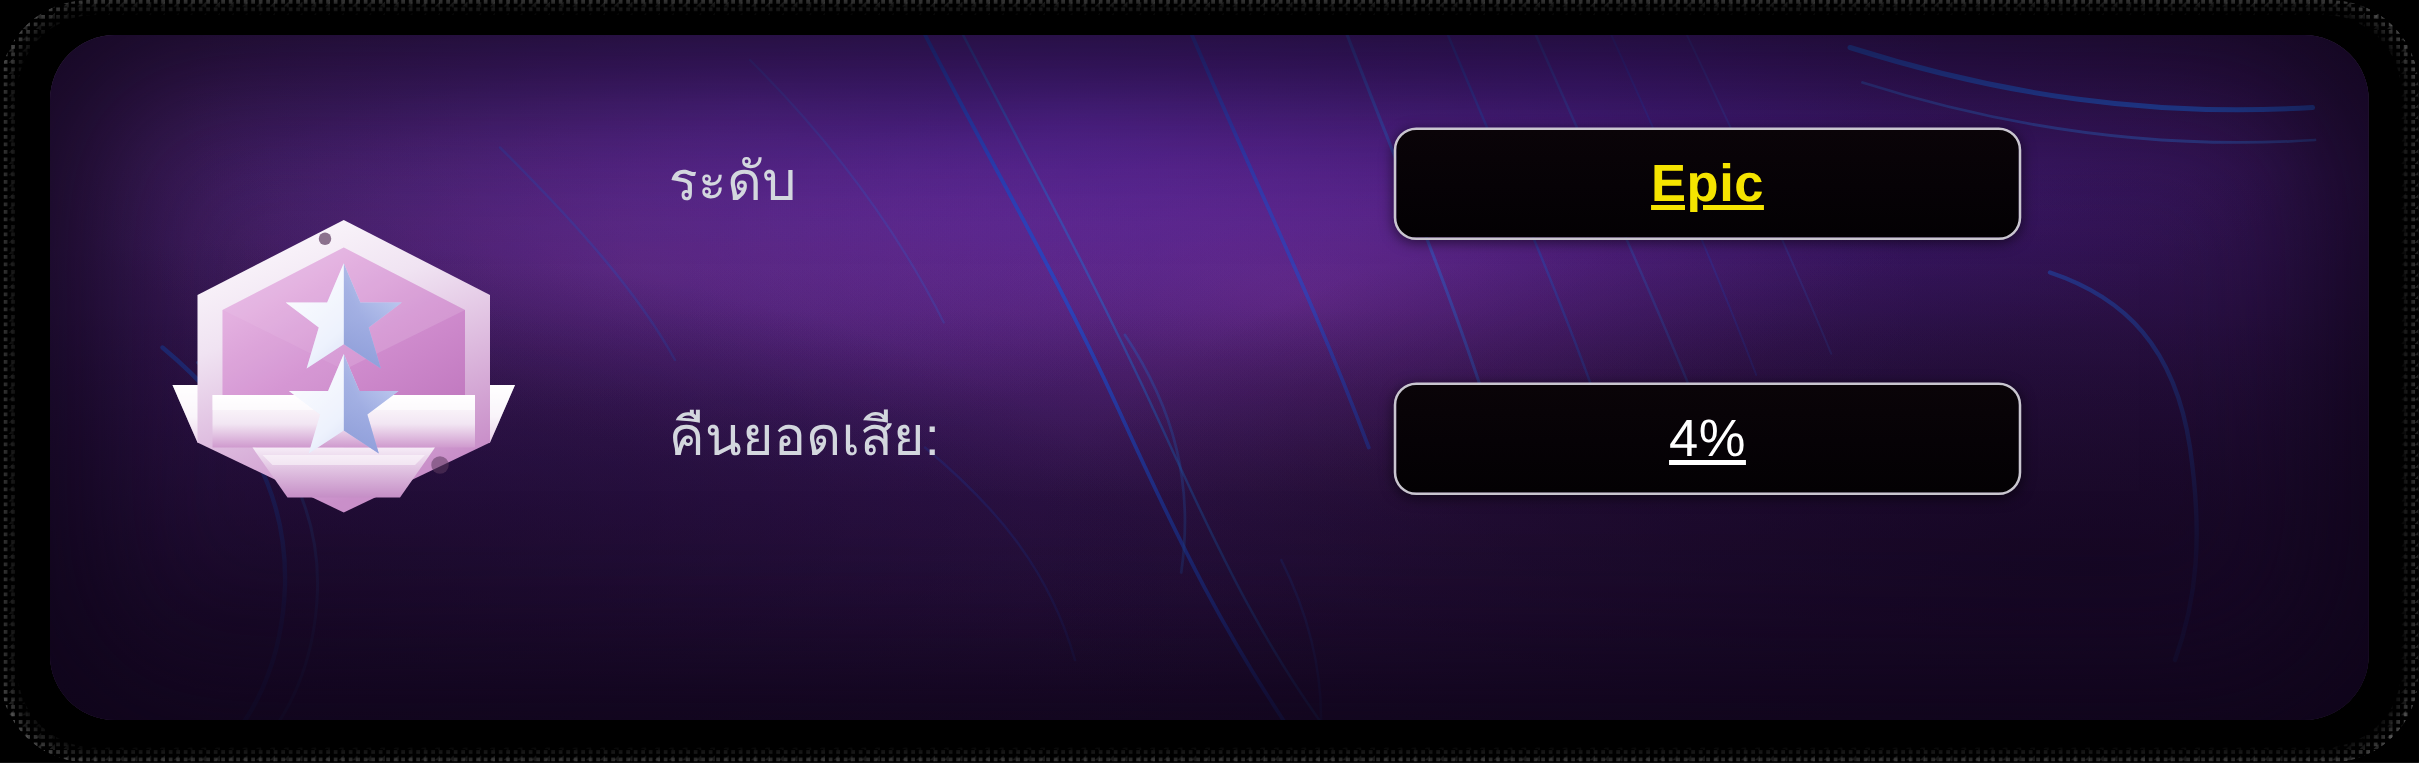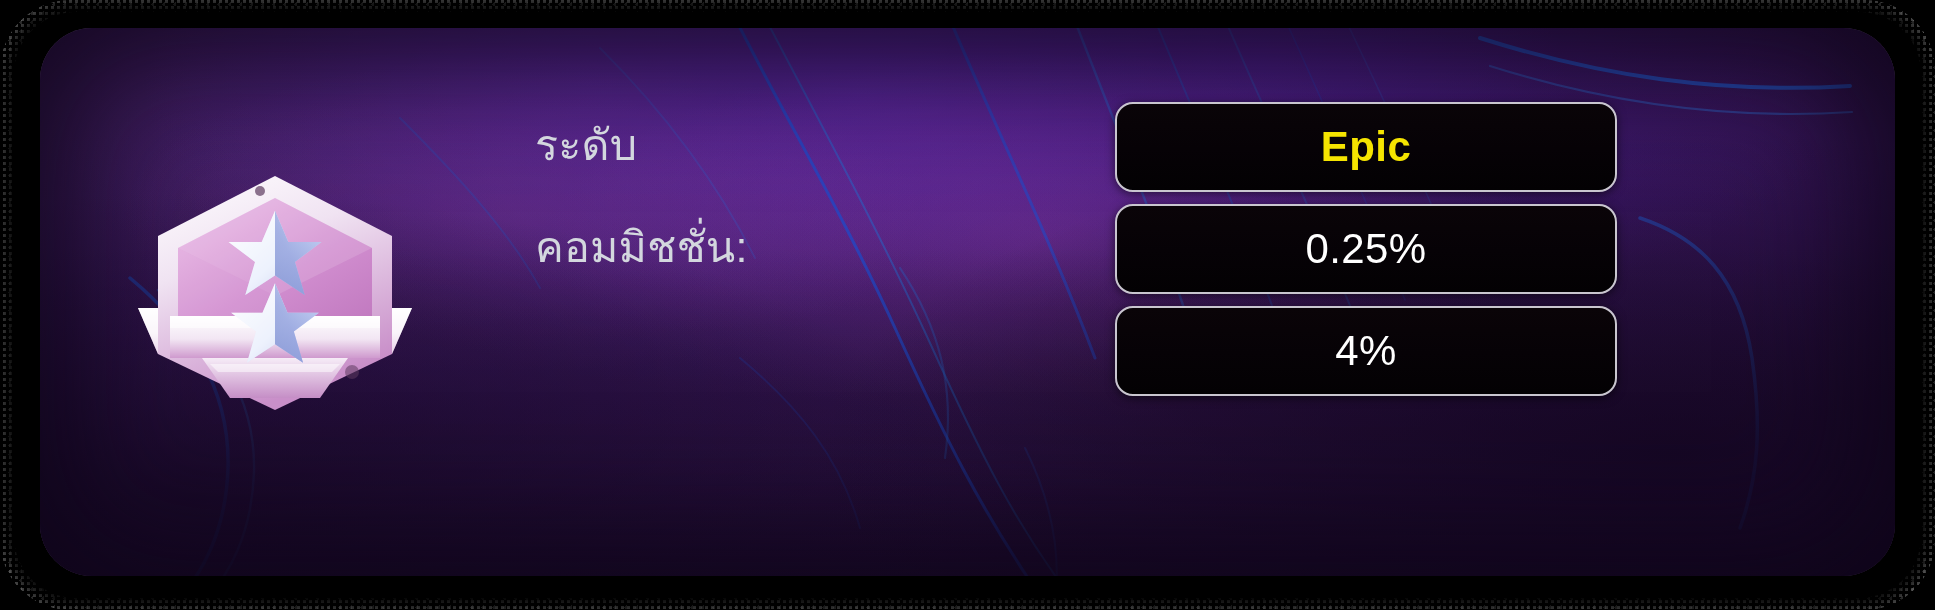--- a/index.html
+++ b/index.html
@@ -159,20 +159,21 @@
     align-items: center;
     justify-content: center;
     box-shadow: 0 2px 10px rgba(0,0,0,.55);
   }
   .value {
     color: #ffffff;
     font-size: 42px;
     font-weight: 400;
     letter-spacing: .4px;
     line-height: 1;
+    text-decoration: underline;
   }
   .value.accent {
     color: #f5e400;
     font-weight: 600;
   }
 </style>
 </head>
 <body>
 
 <div class="frame">
@@ -283,28 +284,23 @@
 
     <div class="rows">
 
       <div class="row row-1">
         <div class="label">ระดับ</div>
         <div class="value-box">
           <span class="value accent">Epic</span>
         </div>
       </div>
 
-      <div class="row row-2">
-        <div class="label">คอมมิชชั่น:</div>
-        <div class="value-box">
-          <span class="value">0.25%</span>
-        </div>
-      </div>
 
       <div class="row row-3">
+        <div class="label">คืนยอดเสีย:</div>
         <div class="value-box">
           <span class="value">4%</span>
         </div>
       </div>
 
 
     </div>
   </div>
 </div>
 

